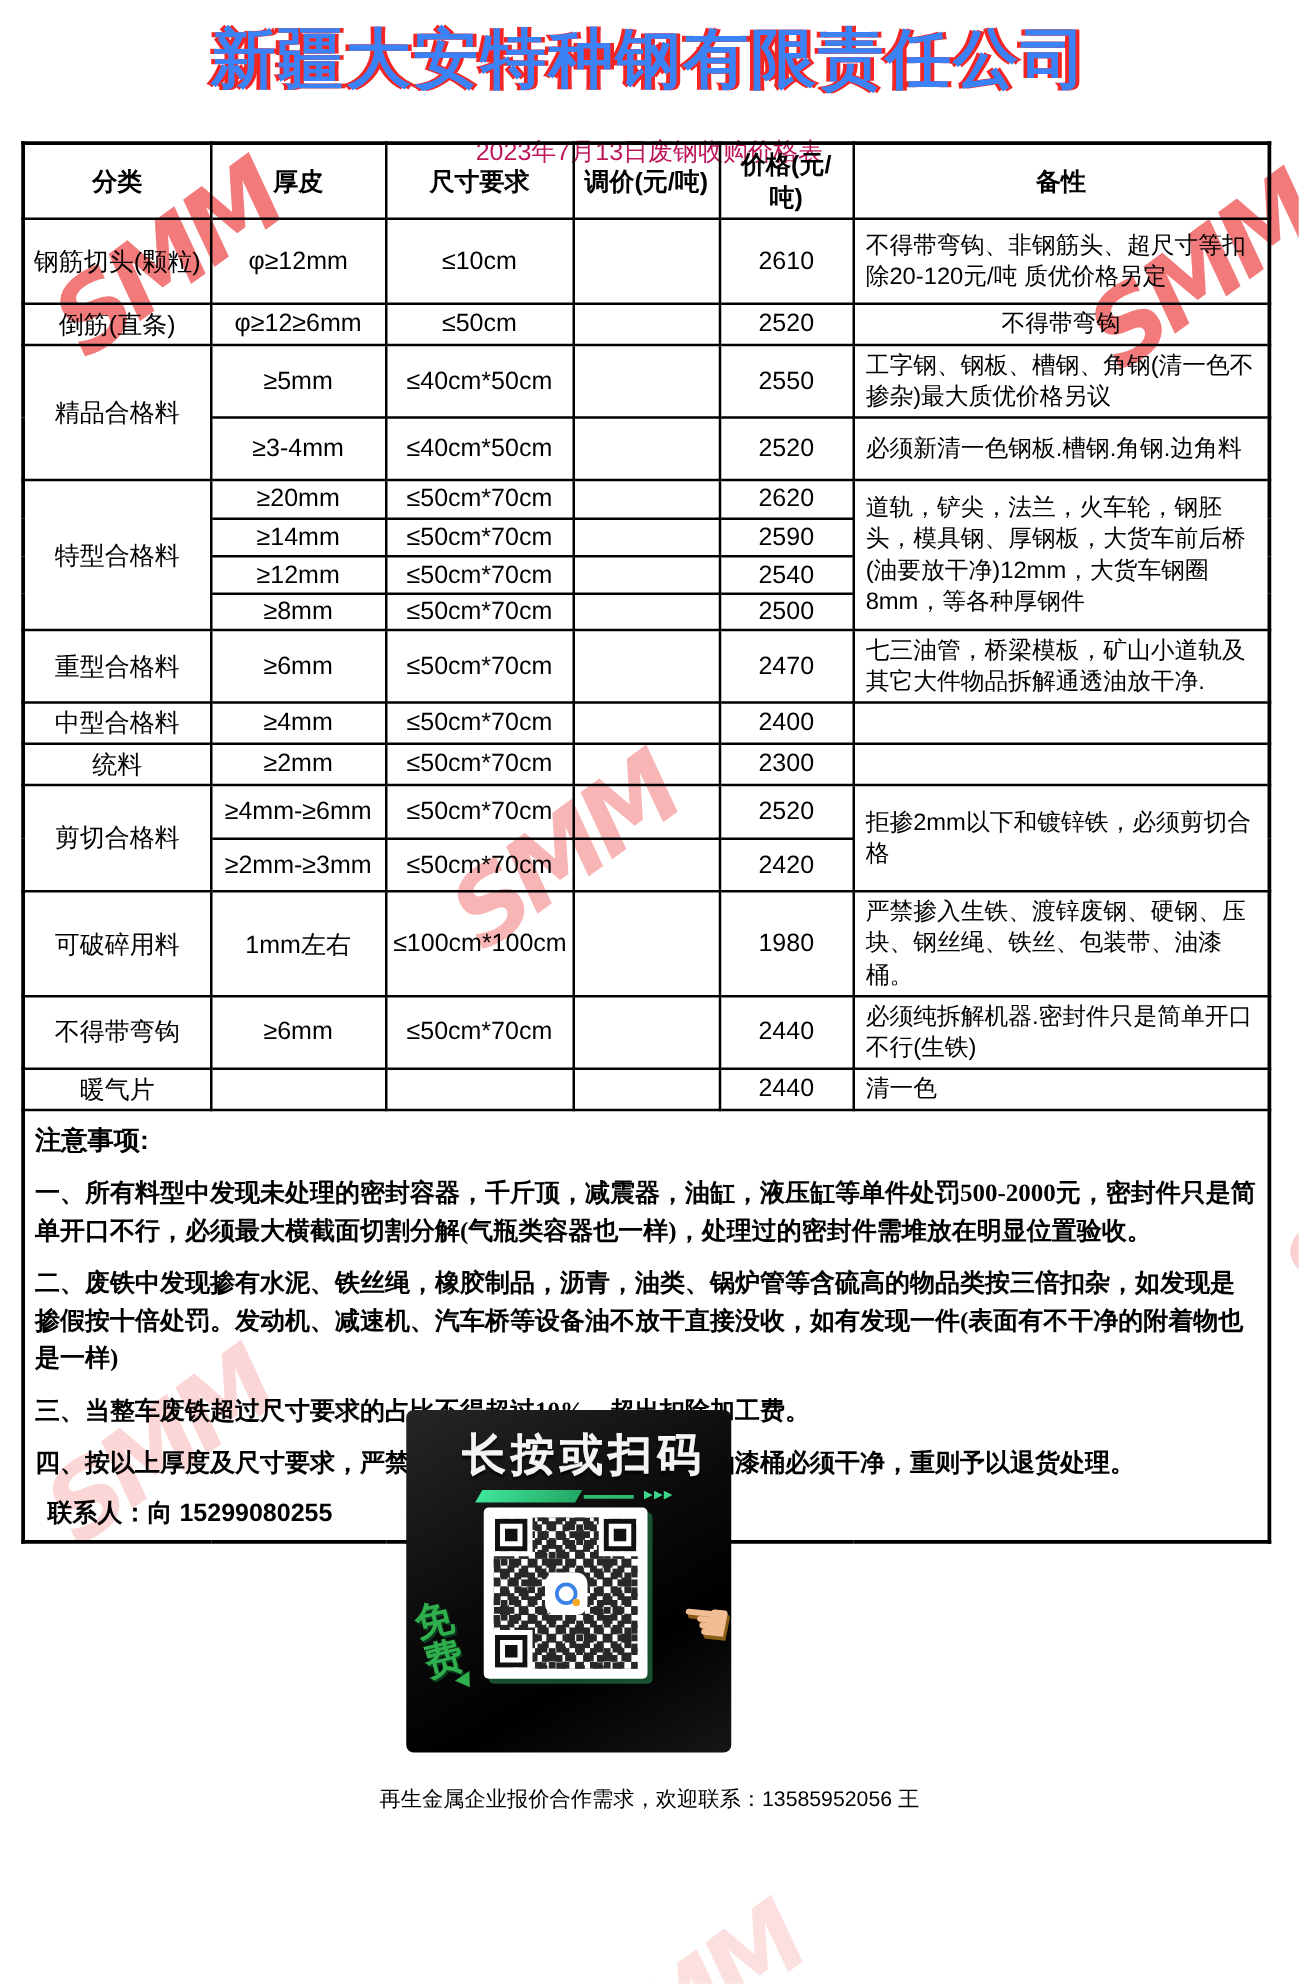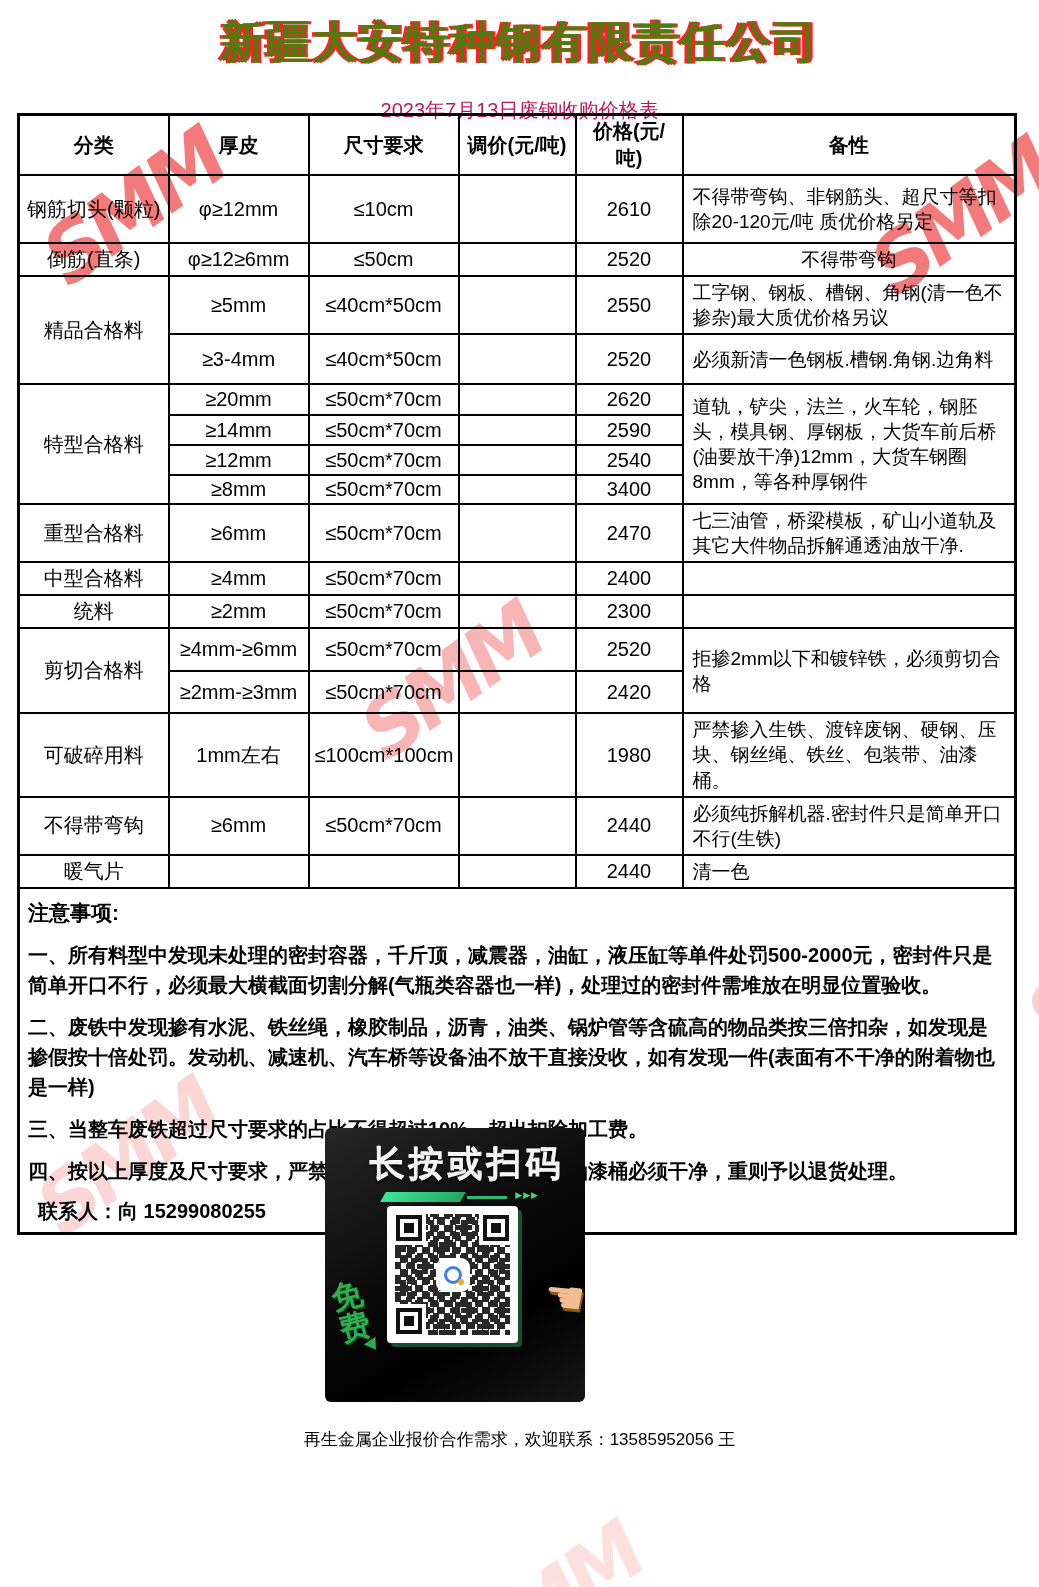--- a/index.html
+++ b/index.html
@@ -5,22 +5,22 @@
   * { box-sizing: border-box; margin: 0; padding: 0; }
   html,body { background:#ffffff; }
   body {
     width:1039px; height:1587px; position:relative; overflow:hidden;
     font-family:"Liberation Sans","DejaVu Sans",sans-serif; color:#000;
   }
 
   
   .doc-title {
     padding-top:13px; text-align:center;
-    font-size:44px; font-weight:900; letter-spacing:2px;
-    color:#4d7c0f;
+    font-size:52px; font-weight:900; letter-spacing:2px;
+    color:#3b82f6;
     text-shadow:-3px 0 0 #f42525, 3px 0 0 #f42525;
   }
   .doc-subtitle {
     margin-top:25px; text-align:center; font-size:20px; font-weight:500; color:#be185d;
   }
 
   
   table.price-table {
     position:absolute; left:17px; top:113px; width:997px;
     border-collapse:collapse; table-layout:fixed;
@@ -34,21 +34,21 @@
   .price-table th { font-weight:600; }
   .price-table td.remark {
     text-align:left; font-size:19px; line-height:1.32; padding:3px 9px;
   }
   .price-table td.remark.center { text-align:center; }
   .price-table td.notes-cell {
     text-align:left; vertical-align:top; padding:8px 8px 6px 8px;
     font-weight:700; font-size:20px; line-height:1.5;
   }
   .notes-heading { font-size:21px; margin-bottom:8px; }
-  .notes-cell p { margin:12px 0 8px 0; }
+  .notes-cell p { margin:12px 0 8px 0;font-family:Liberation Serif, serif; }
   .notes-contact { margin-top:10px; padding-left:10px; }
 
   
   .wm {
     position:absolute; font-family:"DejaVu Sans",sans-serif;
     font-style:italic; font-weight:900; letter-spacing:-6px;
     transform:rotate(-36deg); mix-blend-mode:multiply;
     pointer-events:none; z-index:9; font-size:80px; line-height:1;
   }
   .wm-1 { left:34px;  top:168px;  color:rgba(238,70,70,0.72); }
@@ -217,21 +217,21 @@
   <tr style="height:30px">
     <td>≥12mm</td>
     <td>≤50cm*70cm</td>
     <td></td>
     <td>2540</td>
   </tr>
   <tr style="height:29px">
     <td>≥8mm</td>
     <td>≤50cm*70cm</td>
     <td></td>
-    <td>3400</td>
+    <td>2500</td>
   </tr>
   <tr style="height:57px">
     <td>重型合格料</td>
     <td>≥6mm</td>
     <td>≤50cm*70cm</td>
     <td></td>
     <td>2470</td>
     <td class="remark">七三油管，桥梁模板，矿山小道轨及其它大件物品拆解通透油放干净.</td>
   </tr>
   <tr style="height:29px">

